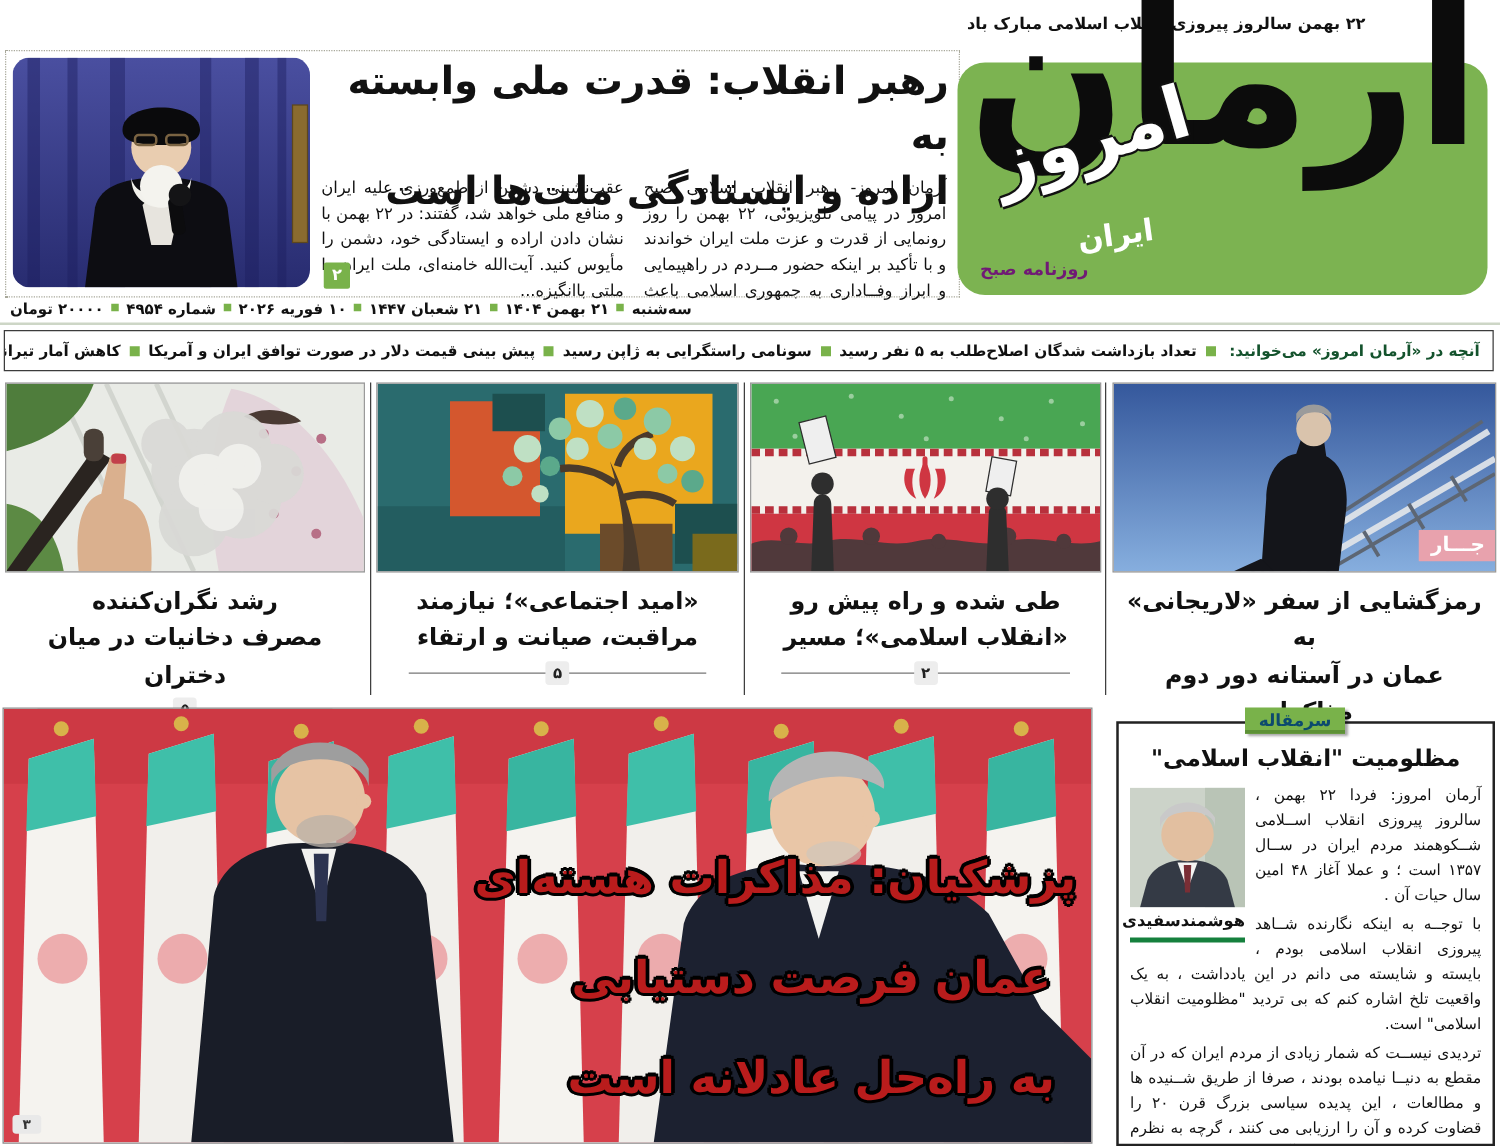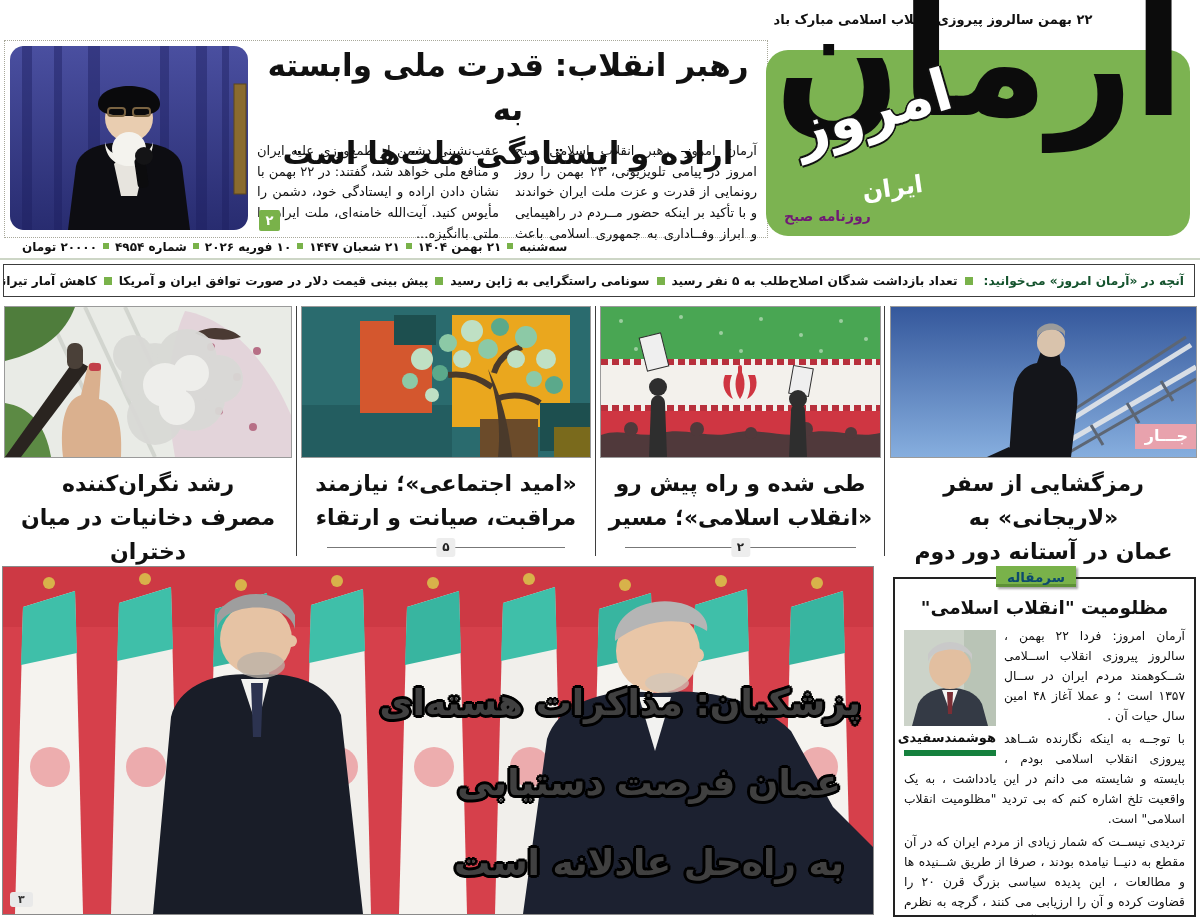--- a/index.html
+++ b/index.html
@@ -2,73 +2,73 @@
 <html lang="fa" dir="rtl"><head>
 <meta charset="utf-8">
 <style>
   html,body{margin:0;padding:0;background:#777;}
   .page{position:relative;width:1200px;height:917px;margin:0 auto;background:#fff;overflow:hidden;
         font-family:"DejaVu Sans","Liberation Sans",sans-serif;direction:rtl;color:#111;}
   
   .lead-region{position:absolute;left:4px;top:40px;width:762px;height:196px;border:1px dotted #a8a89a;}
   .lead-photo{position:absolute;left:5px;top:5px;width:238px;height:184px;border-radius:14px;overflow:hidden;}
   .lead-block{position:absolute;left:252px;top:2px;width:502px;height:190px;}
-  .lead-h{font-size:31px;font-weight:bold;text-align:center;line-height:1.42;letter-spacing:-.5px;}
+  .lead-h{font-size:31px;font-weight:bold;line-height:1.42;letter-spacing:-.5px;}
   .lead-body{position:absolute;left:0;right:2px;top:98px;bottom:0;font-size:13.1px;line-height:1.58;
              text-align:justify;column-count:2;column-gap:16px;}
   .lead-badge{position:absolute;left:2px;bottom:2px;width:21px;height:21px;background:#79b24a;color:#fff;
               font-weight:bold;font-size:13px;display:flex;align-items:center;justify-content:center;border-radius:2px;}
   
   .congrats{position:absolute;left:758px;top:12px;width:350px;text-align:center;font-size:13px;font-weight:bold;}
   .logo-box{position:absolute;left:766px;top:50px;width:424px;height:186px;background:#7cb351;border-radius:22px;}
   .logo-main{position:absolute;right:6px;top:-62px;font-size:148px;line-height:1;font-weight:bold;color:#0c0c0c;
              transform:scaleY(1.04);}
   .logo-sub{position:absolute;left:26px;top:26px;font-size:58px;font-weight:bold;color:#fff;transform:rotate(-16deg);
             text-shadow:-2px 0 0 #111,2px 0 0 #111,0 -2px 0 #111,0 2px 0 #111,-1px -1px 0 #111,1px 1px 0 #111;}
   .logo-tag-ir{position:absolute;left:96px;bottom:34px;font-size:24px;font-weight:bold;color:#fff;transform:rotate(-8deg);}
   .logo-tag-rs{position:absolute;left:18px;bottom:12px;font-size:14px;font-weight:bold;color:#701a75;}
   
   .dateline{position:absolute;right:4px;top:240px;left:0;font-size:12px;font-weight:bold;white-space:nowrap;
             text-align:left;direction:rtl;}
-  .dateline .inner{position:absolute;left:8px;top:0;margin-left:14px;}
+  .dateline .inner{position:absolute;left:8px;top:0;}
   .gsq{display:inline-block;width:6px;height:6px;background:#79b24a;margin:0 6px;vertical-align:2px;}
   .date-rule{position:absolute;left:0;top:258px;width:1200px;height:2px;background:#cdd6c6;}
   
   .ticker{position:absolute;left:3px;top:264px;width:1192px;height:33px;border:1.5px solid #3c3c3c;box-sizing:border-box;
           display:flex;align-items:center;padding:0 10px;font-size:12.2px;font-weight:bold;white-space:nowrap;overflow:hidden;}
   .ticker .label{color:#14532d;margin-left:4px;}
   .tsq{display:inline-block;width:8px;height:8px;background:#79b24a;margin:0 7px;flex:0 0 auto;}
   
   .vsep{position:absolute;top:306px;height:250px;width:1px;background:#3f3f3f;}
   .story{position:absolute;top:306px;height:252px;}
   .story-img{position:relative;height:152px;border:1px solid #9a9a9a;box-sizing:border-box;overflow:hidden;background:#ddd;}
-  .story-cap{margin-top:9px;font-size:22px;font-weight:bold;text-align:center;line-height:1.55;}
+  .story-cap{margin-top:9px;font-size:19px;font-weight:bold;text-align:center;line-height:1.55;}
   .pager{position:relative;margin:12px auto 0;width:82%;border-top:1px solid #777;}
   .pager .num{position:absolute;top:-10px;left:50%;transform:translateX(-50%);background:#ededed;border-radius:3px;
               padding:0 6px;font-size:12px;font-weight:bold;color:#222;line-height:19px;}
   .watermark{position:absolute;right:-6px;bottom:8px;background:#e8a2ad;color:#fff;font-weight:bold;font-size:16px;
              padding:2px 14px 4px 10px;letter-spacing:2px;}
   
   .main-photo{position:absolute;left:2px;top:566px;width:872px;height:349px;border:1px solid #8a8a8a;
               box-sizing:border-box;overflow:hidden;}
   .main-head{position:absolute;right:12px;top:96px;width:424px;text-align:center;}
-  .main-head div{font-size:36px;font-weight:bold;color:#404040;line-height:80px;white-space:nowrap;
+  .main-head div{font-size:36px;font-weight:bold;color:#b91c1c;line-height:80px;white-space:nowrap;
     text-shadow:-3px 0 0 #000,3px 0 0 #000,0 -3px 0 #000,0 3px 0 #000,-2px -2px 0 #000,2px 2px 0 #000,-2px 2px 0 #000,2px -2px 0 #000;}
   .photo-badge{position:absolute;left:7px;bottom:7px;background:#e9e9e9;border-radius:3px;color:#333;
                font-size:11px;font-weight:bold;padding:1px 8px;}
   
   .ed-tab{position:absolute;left:996px;top:566px;width:80px;height:21px;background:#79b24a;color:#0c4a6e;
           font-size:13.5px;font-weight:bold;display:flex;align-items:center;justify-content:center;
           box-shadow:inset 0 -3px 0 #5d9136,2px 2px 2px rgba(0,0,0,.35);z-index:3;}
   .ed-box{position:absolute;left:893px;top:577px;width:303px;height:340px;border:2px solid #222;background:#fff;
           box-sizing:border-box;padding:16px 9px 4px;overflow:hidden;}
   .ed-title{font-size:18.5px;font-weight:bold;text-align:center;margin:2px 0 8px;}
   .ed-portrait{float:left;width:92px;margin:4px 8px 2px 0;text-align:center;}
   .ed-portrait .ph{width:92px;height:96px;overflow:hidden;}
-  .ed-byline{display:block;font-size:13px;font-weight:bold;border-bottom:6px solid #15803d;padding:4px 0 5px;}
+  .ed-byline{display:block;font-size:13px;font-weight:bold;border-bottom:4px solid #15803d;padding:4px 0 5px;}
   .ed-box p{margin:0 0 3px;font-size:12.3px;line-height:1.63;text-align:justify;}
 </style>
 </head>
 <body>
 
 <div class="page">
 
   <div class="lead-region">
     <div class="lead-photo">
       <svg width="238" height="184" viewBox="0 0 238 184">

